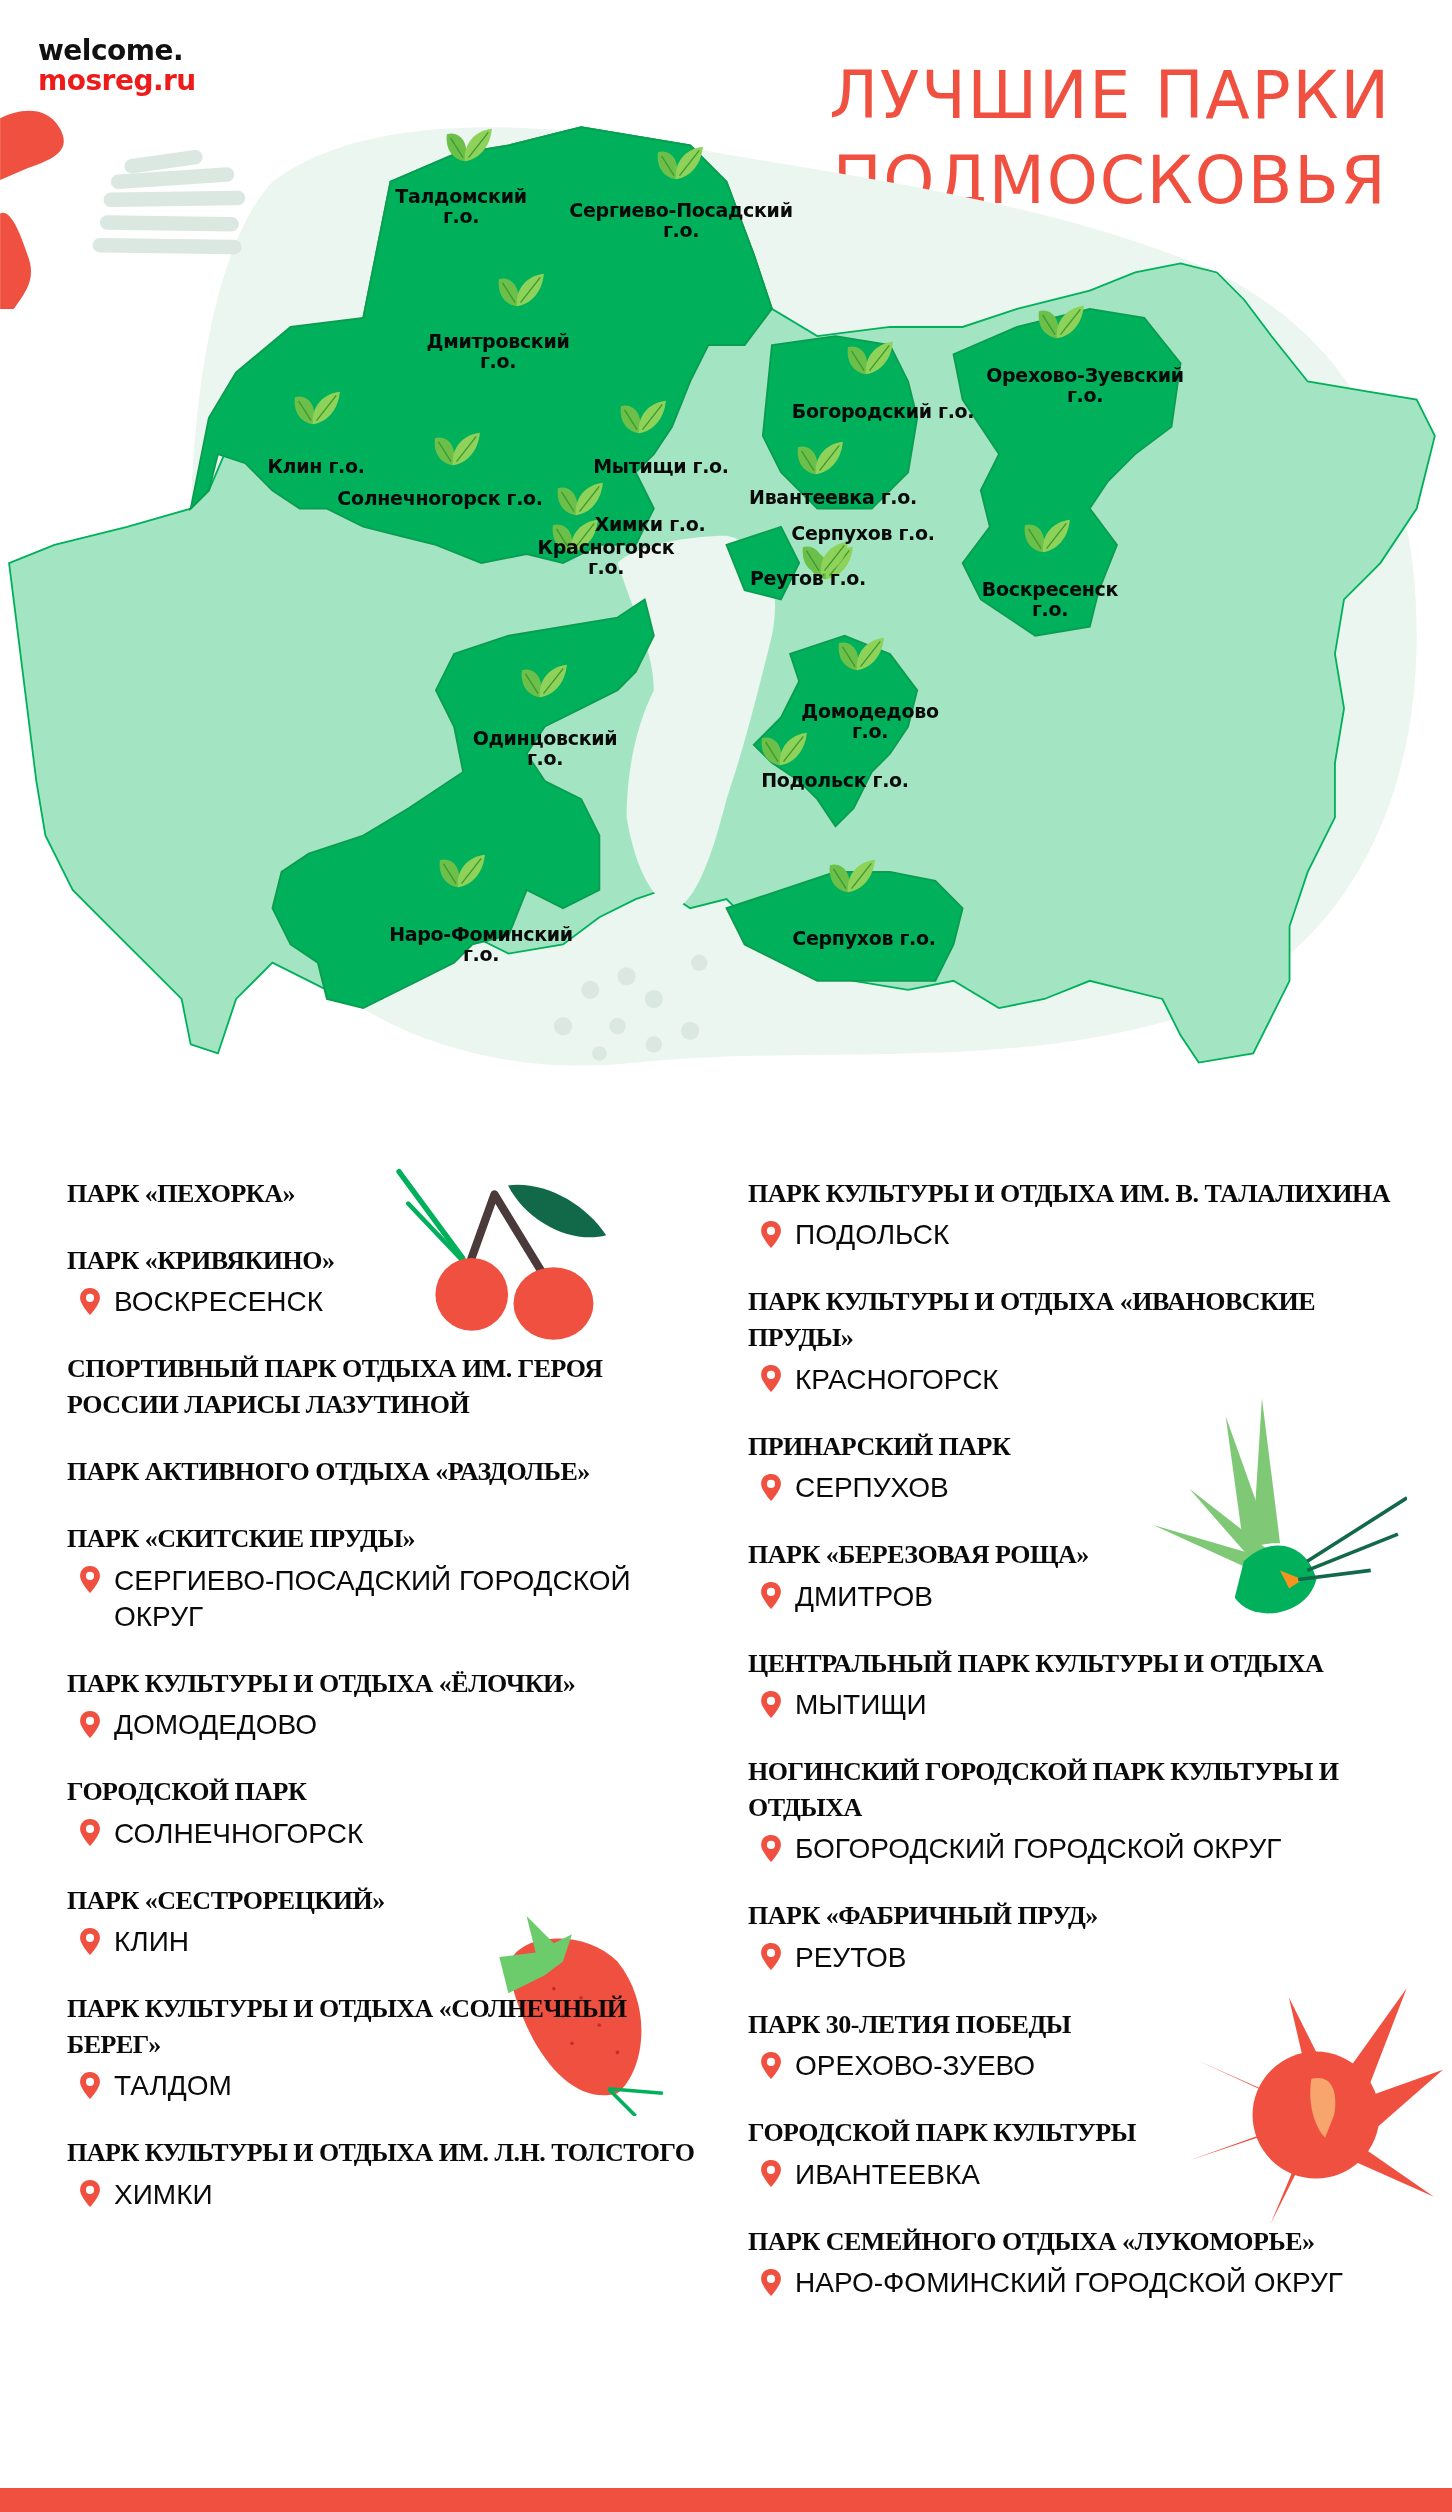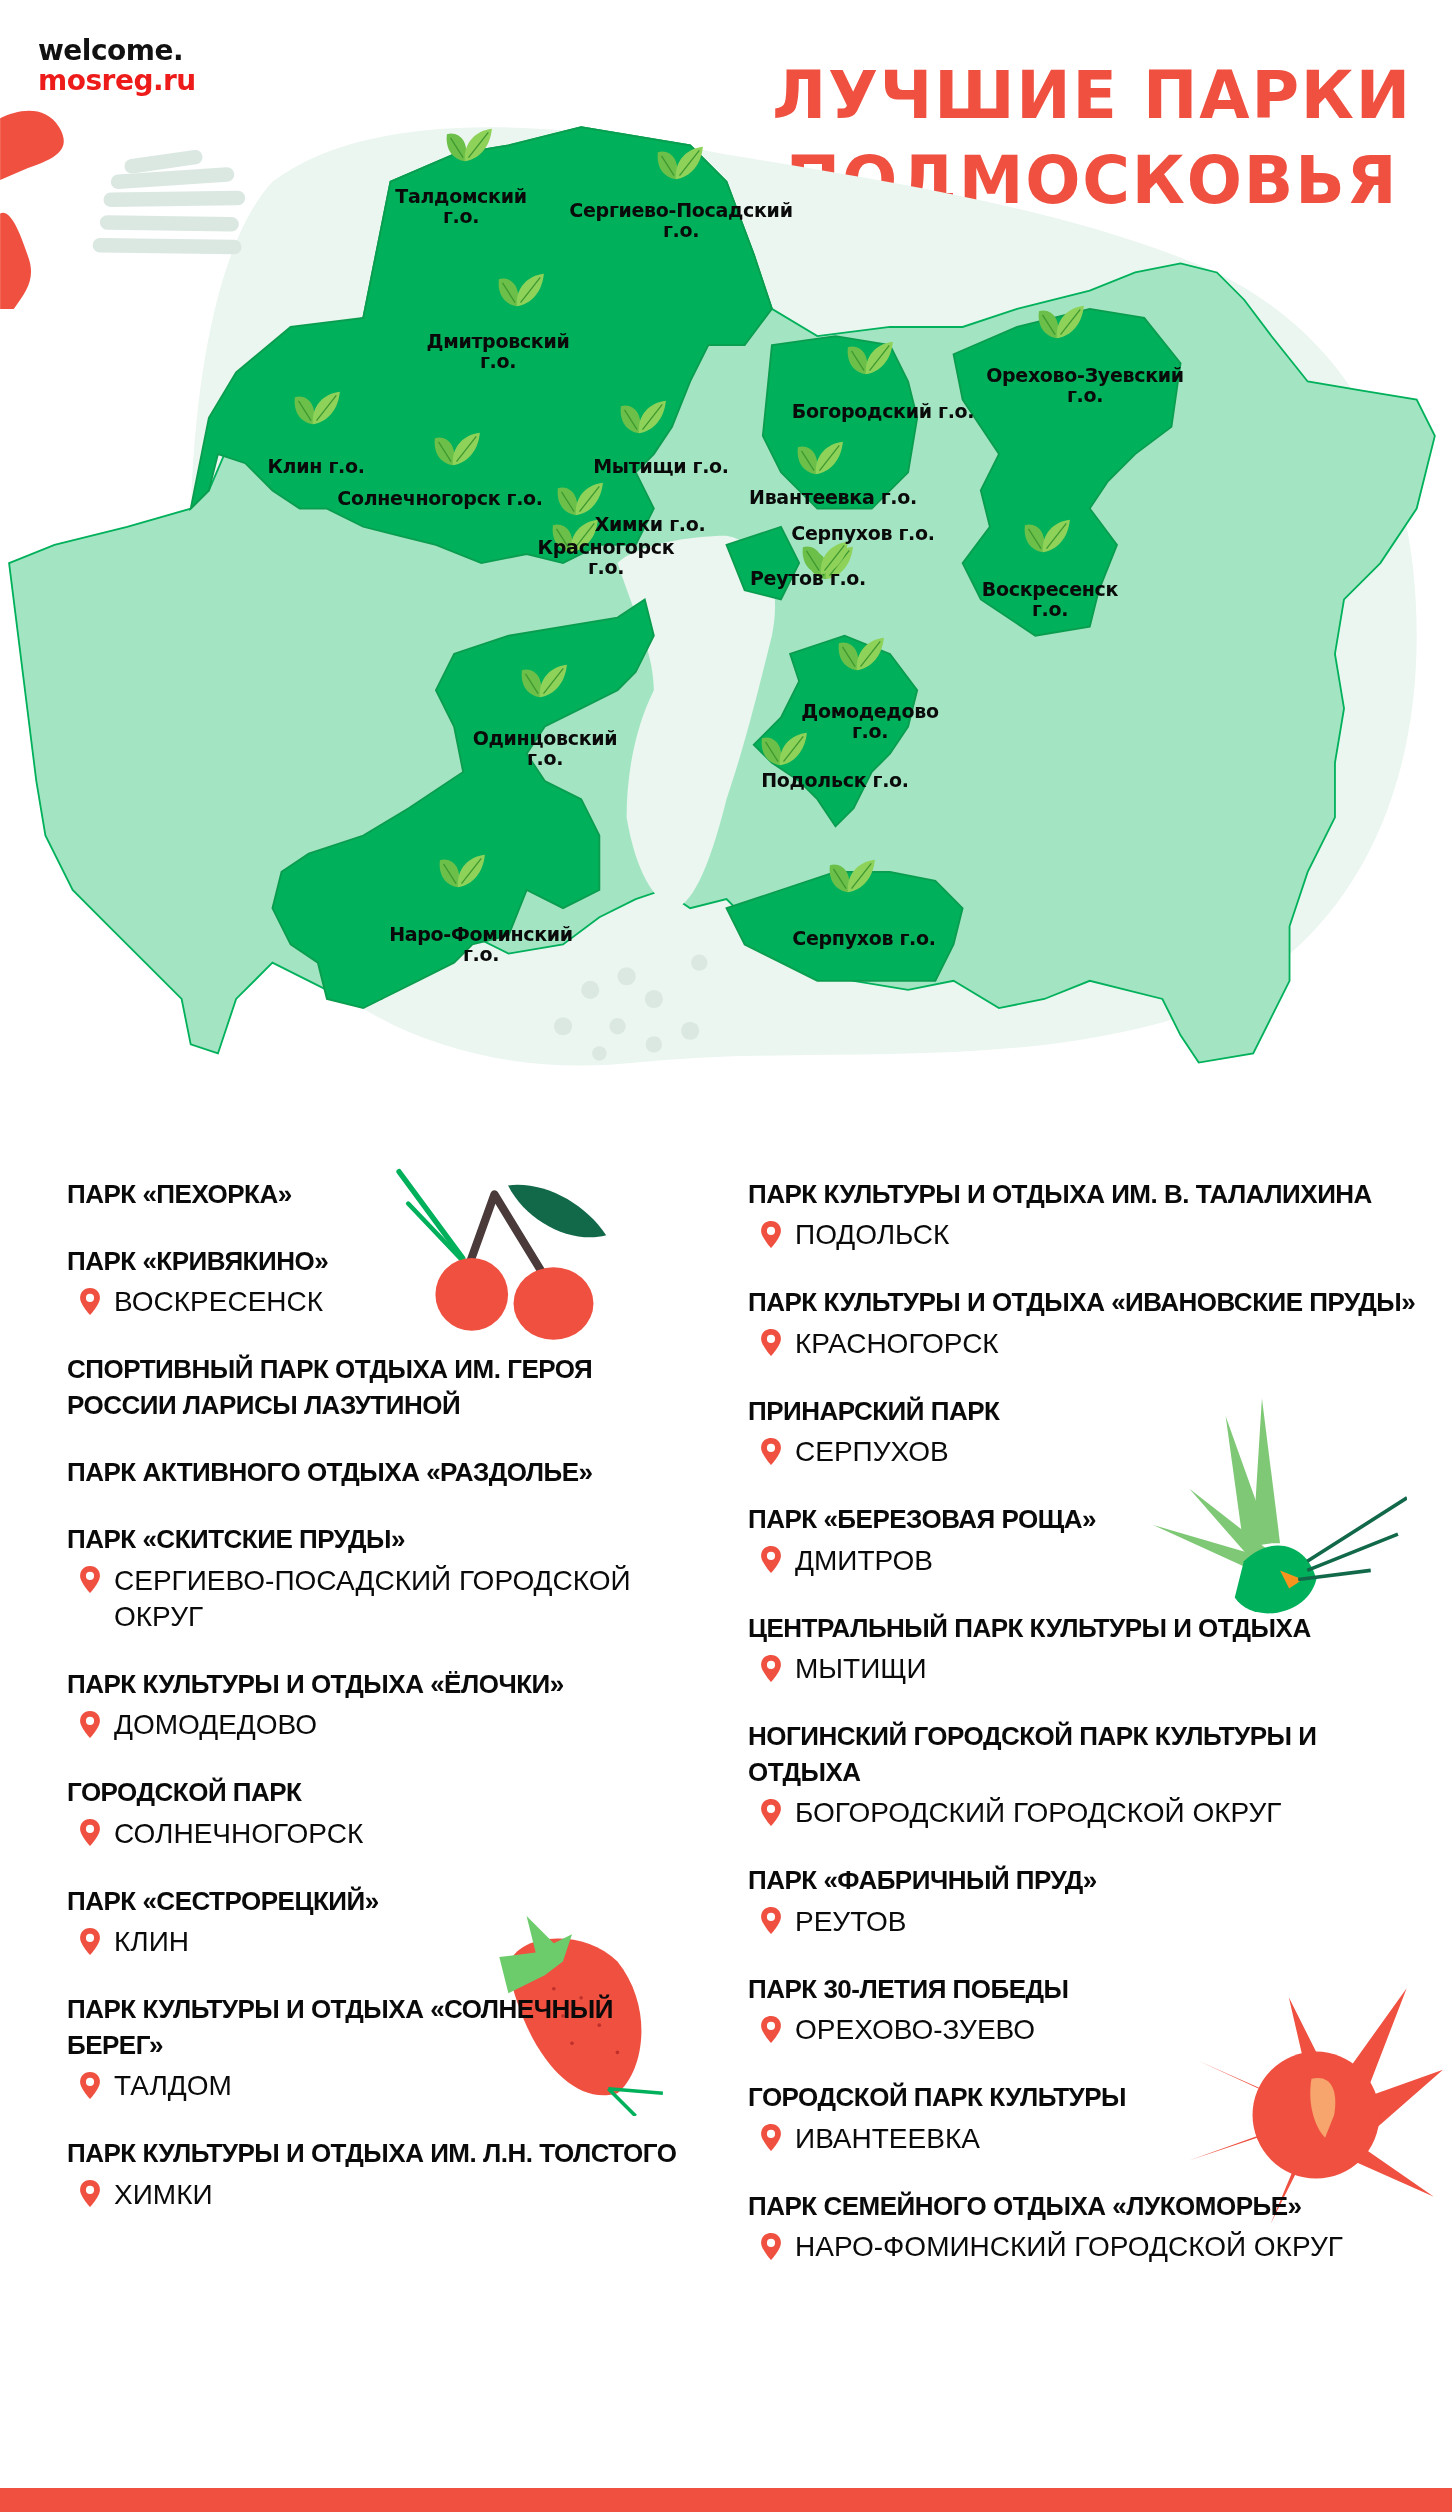--- a/index.html
+++ b/index.html
@@ -5,35 +5,35 @@
   html, body { margin:0; padding:0; }
   body {
     width:1453px; height:2512px; position:relative; overflow:hidden;
     background:#ffffff;
     font-family:"Liberation Sans", sans-serif;
   }
   .abs { position:absolute; }
   .logo { left:38px; top:36px; font-family:"DejaVu Sans", sans-serif; font-weight:bold; line-height:30px; }
   .logo .l1 { color:#111; font-size:28px; display:block; letter-spacing:-0.5px; }
   .logo .l2 { color:#ee1b1b; font-size:28px; display:block; letter-spacing:-0.5px; }
-  .title { right:41px; top:53px; text-align:center; color:#ef5040; font-weight:bold;
+  .title { right:62px; top:53px; text-align:center; color:#ef5040; font-weight:normal;
            font-family:"DejaVu Sans", sans-serif; font-size:65px; line-height:85px; letter-spacing:1.8px; }
   .map-svg { left:0; top:0; }
   .region-label {
     position:absolute; font-family:"DejaVu Sans", sans-serif; font-weight:bold;
     font-size:19px; line-height:20px; color:#0a0a0a; text-align:center; white-space:nowrap;
     transform:translateX(-50%); letter-spacing:-0.3px;
   }
   .leaf { position:absolute; width:51px; height:36px; }
   .col { position:absolute; top:1176px; }
   .col-left { left:67px; width:636px; }
   .col-right { left:748px; width:672px; }
   .park { margin-bottom:0; }
   .park-name {
-    font-family:Liberation Sans, sans-serif; font-weight:bold; font-size:26px; line-height:36px;
+    font-family:Liberation Serif, serif; font-weight:bold; font-size:26px; line-height:36px;
     color:#0a0a0a; text-transform:uppercase; letter-spacing:-0.5px;
   }
   .park-loc {
     font-family:"Liberation Sans", sans-serif; font-size:28px; line-height:36px; color:#0a0a0a;
     padding-left:47px; position:relative; margin-top:5.4px;
   }
   .pin { position:absolute; left:12.7px; top:3.6px; width:20px; height:27px; }
   .bottom-bar { left:0; top:2488px; width:1453px; height:24.5px; background:#ef5040; }
 </style>
 </head>

